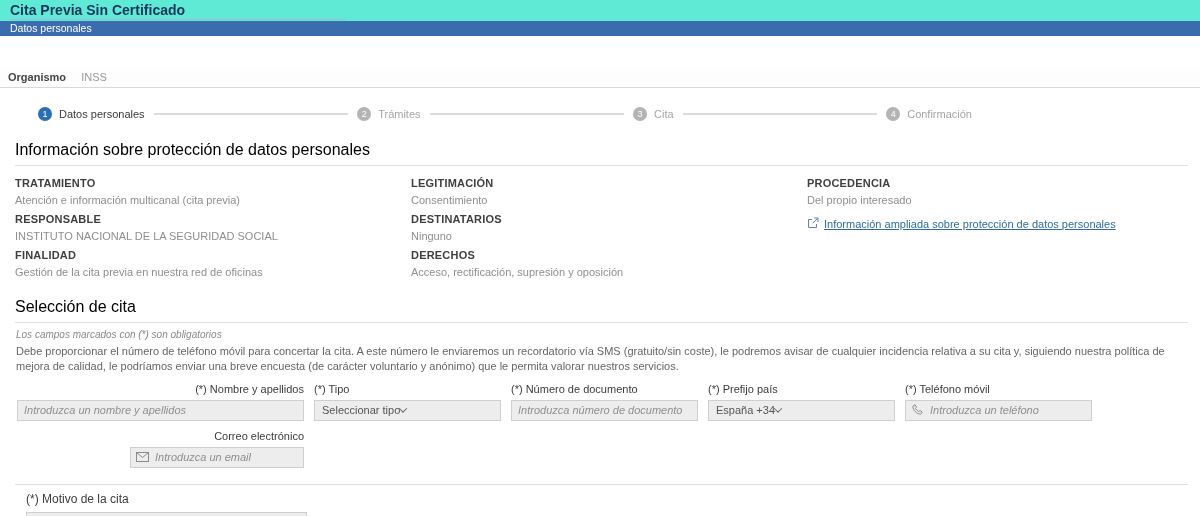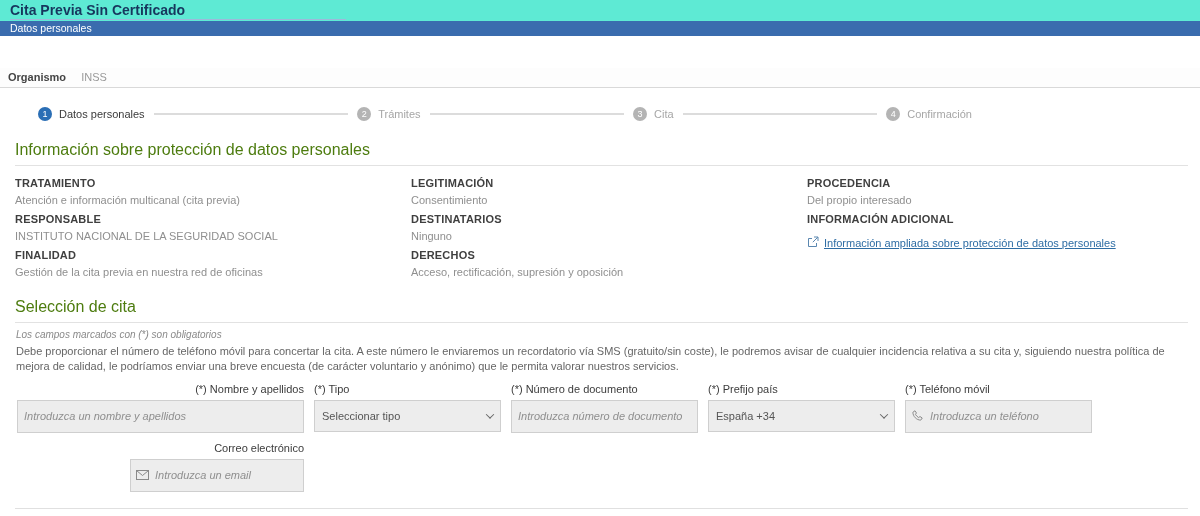--- a/index.html
+++ b/index.html
@@ -64,21 +64,21 @@
   }
   .step-label { font-size: 11px; color: #a6a6a6; }
   .step.active .step-circle { background: #2a6eb5; }
   .step.active .step-label { color: #3a3a3a; }
   .connector { flex: 1 1 0; height: 2px; background: #dcdcdc; margin: 0 9px; }
 
   
   .section-title {
     font-size: 16px;
     font-weight: 400;
-    color: #4d7c0f;
+    color: #000000;
     margin: 20px 12px 0 15px;
     padding-bottom: 6px;
     border-bottom: 1px solid #e2e2e2;
   }
 
   
   .privacy-grid {
     display: grid;
     grid-template-columns: 396px 396px 1fr;
     margin: 4px 12px 0 15px;
@@ -99,38 +99,38 @@
   .w-lg { width: 287px; align-items: flex-end; }
   .w-md { width: 187px; }
 
   .f-input, .f-select, .f-textarea {
     background: #ededed;
     border: 1px solid #cfcfcf;
     font-family: "Liberation Sans", sans-serif;
     font-size: 11px;
     color: #555;
   }
-  .f-input { height: 33px; width: 100%; padding: 0 6px; }
+  .f-input { height: 21px; width: 100%; padding: 0 6px; }
   .f-input::placeholder { color: #8f8f8f; font-style: italic; opacity: 1; }
 
   .input-wrap { position: relative; }
   .input-wrap .lead-icon {
     position: absolute; left: 6px; top: 50%;
     transform: translateY(-50%);
     pointer-events: none;
     display: inline-flex;
   }
   .input-wrap .f-input { padding-left: 24px; }
 
   .f-select {
-    height: 32px;
+    height: 21px;
     padding: 0 7px;
     display: flex;
     align-items: center;
-    justify-content: space-between;
+    justify-content: flex-start;
     cursor: pointer;
   }
   .chev {
     width: 6px; height: 6px;
     border-right: 1.4px solid #666;
     border-bottom: 1.4px solid #666;
     transform: rotate(45deg) translate(-1px,-1px);
     flex: none;
   }
 
@@ -196,21 +196,20 @@
     <div class="p-label">LEGITIMACIÓN</div>
     <div class="p-value">Consentimiento</div>
     <div class="p-label">DESTINATARIOS</div>
     <div class="p-value">Ninguno</div>
     <div class="p-label">DERECHOS</div>
     <div class="p-value">Acceso, rectificación, supresión y oposición</div>
   </div>
   <div class="p-col">
     <div class="p-label">PROCEDENCIA</div>
     <div class="p-value">Del propio interesado</div>
-    <div class="p-label">INFORMACIÓN ADICIONAL</div>
     <div class="p-link-row">
       <span class="ext-icon">
         <svg width="12" height="12" viewBox="0 0 12 12">
           <path d="M5 2.5H1.5v8h8V7" fill="none" stroke="#5b87b0" stroke-width="1"></path>
           <path d="M7 1h4v4" fill="none" stroke="#5b87b0" stroke-width="1"></path>
           <path d="M10.8 1.2L5.8 6.2" fill="none" stroke="#5b87b0" stroke-width="1"></path>
         </svg>
       </span>
       <a class="p-link">Información ampliada sobre protección de datos personales</a>
     </div>

